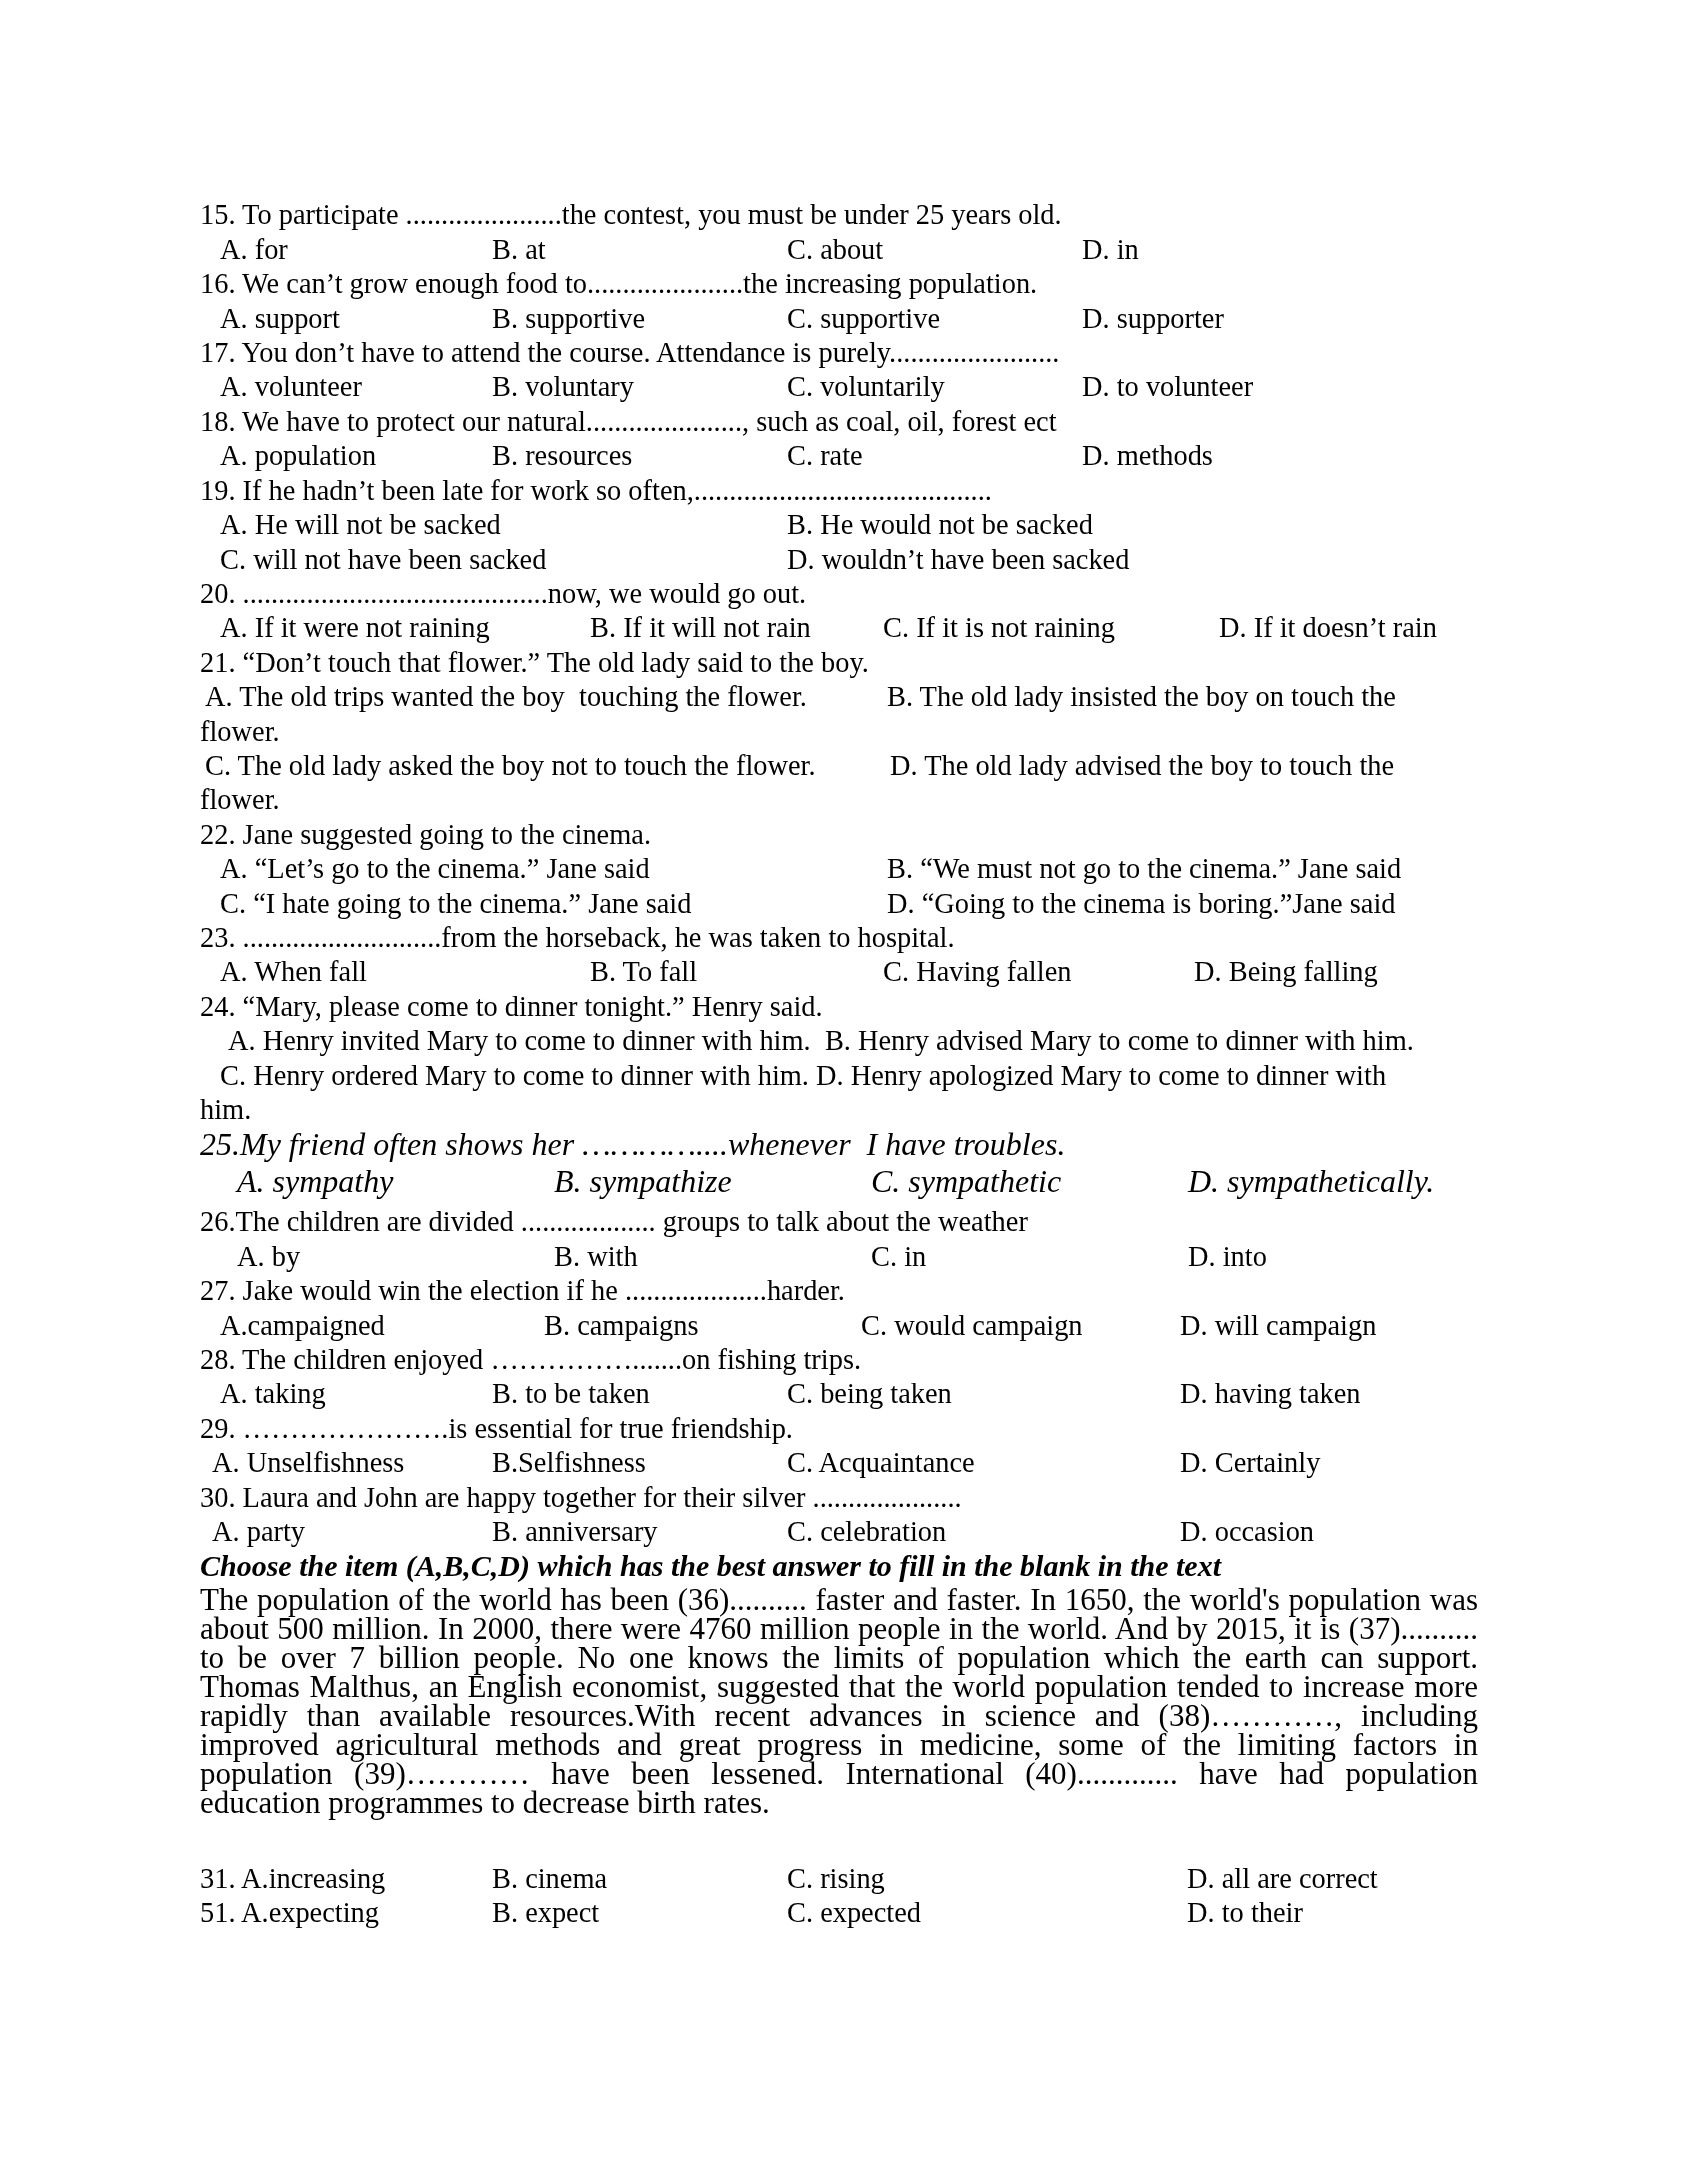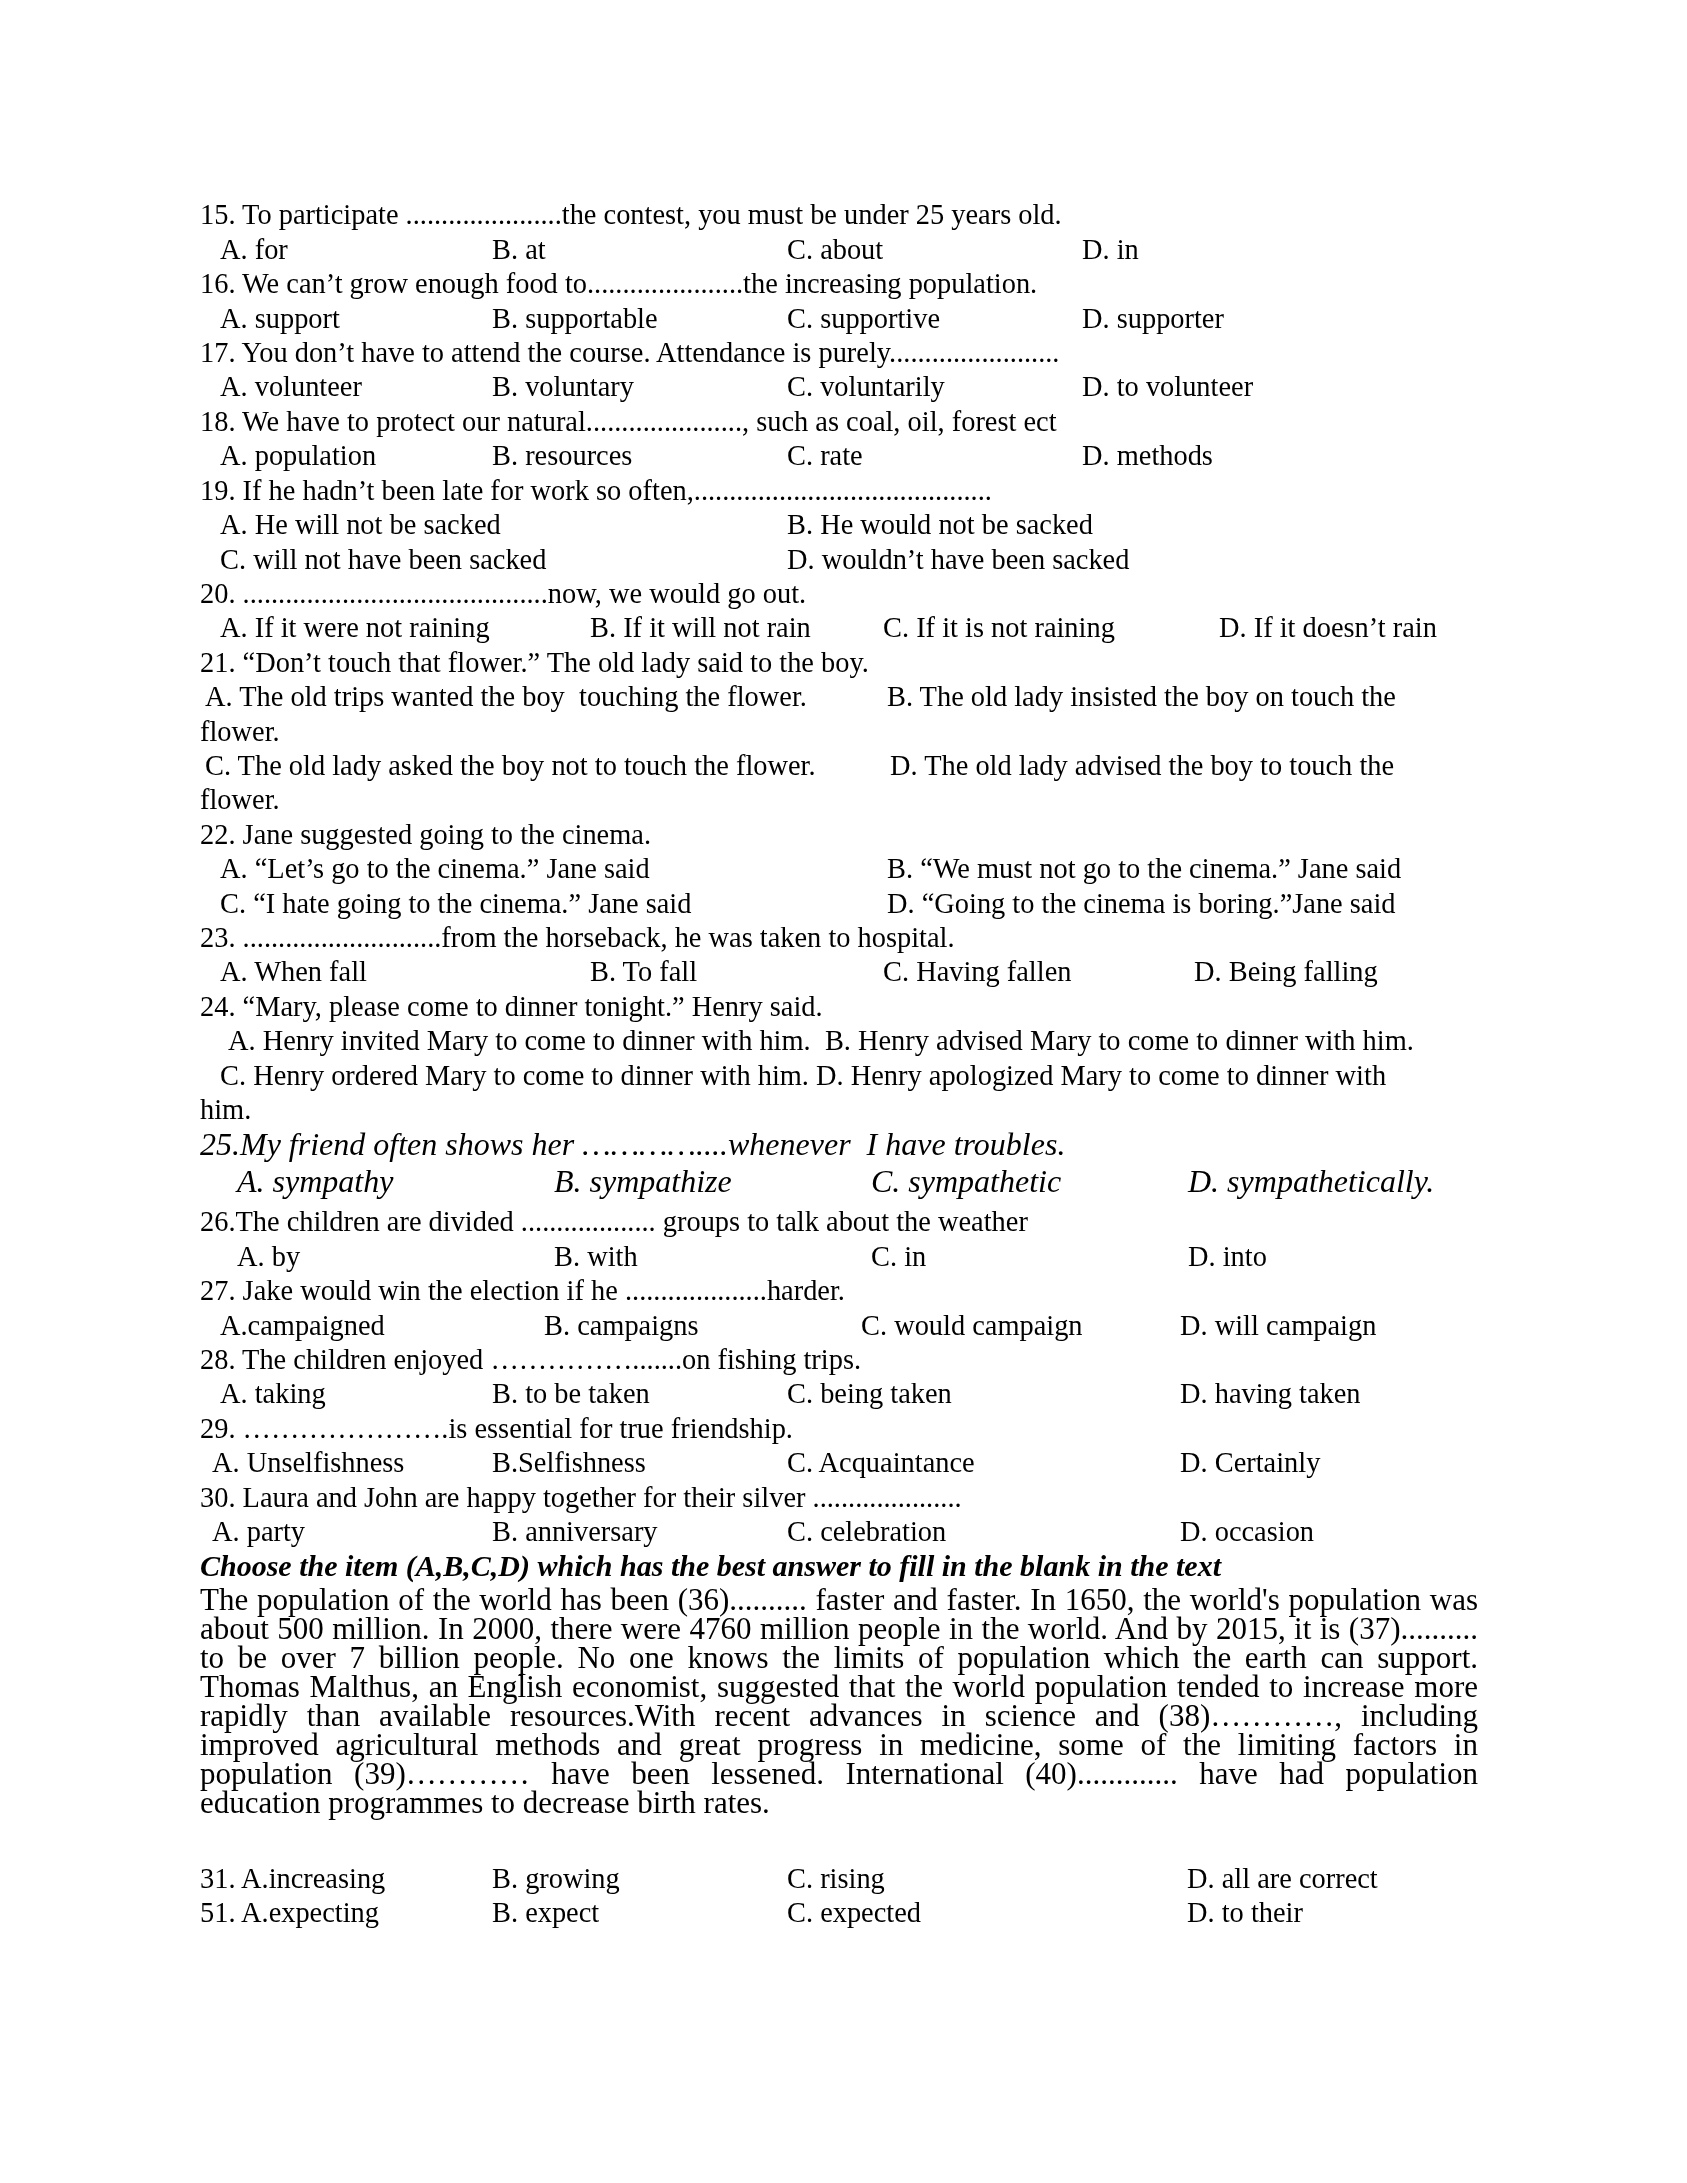--- a/index.html
+++ b/index.html
@@ -15,21 +15,21 @@
 <body>
 
 <div class="ln" style="left:200px;top:198px">15. To participate ......................the contest, you must be under 25 years old.</div>
 <div class="ln" style="left:220px;top:233px">A. for</div>
 <div class="ln" style="left:492px;top:233px">B. at</div>
 <div class="ln" style="left:787px;top:233px">C. about</div>
 <div class="ln" style="left:1082px;top:233px">D. in</div>
 
 <div class="ln" style="left:200px;top:267px">16. We can’t grow enough food to......................the increasing population.</div>
 <div class="ln" style="left:220px;top:302px">A. support</div>
-<div class="ln" style="left:492px;top:302px">B. supportable</div>
+<div class="ln" style="left:492px;top:302px">B. supportive</div>
 <div class="ln" style="left:787px;top:302px">C. supportive</div>
 <div class="ln" style="left:1082px;top:302px">D. supporter</div>
 
 <div class="ln" style="left:200px;top:336px">17. You don’t have to attend the course. Attendance is purely........................</div>
 <div class="ln" style="left:220px;top:370px">A. volunteer</div>
 <div class="ln" style="left:492px;top:370px">B. voluntary</div>
 <div class="ln" style="left:787px;top:370px">C. voluntarily</div>
 <div class="ln" style="left:1082px;top:370px">D. to volunteer</div>
 
 <div class="ln" style="left:200px;top:405px">18. We have to protect our natural......................, such as coal, oil, forest ect</div>
@@ -109,21 +109,21 @@
 <div class="ln" style="left:212px;top:1515px">A. party</div>
 <div class="ln" style="left:492px;top:1515px">B. anniversary</div>
 <div class="ln" style="left:787px;top:1515px">C. celebration</div>
 <div class="ln" style="left:1180px;top:1515px">D. occasion</div>
 
 <div class="ln ital" style="left:200px;top:1549px">Choose the item (A,B,C,D) which has the best answer to fill in the blank in the text</div>
 
 <div class="para" style="top:1585px">The population of the world has been   (36).......... faster and faster. In 1650, the world's  population  was about 500 million. In 2000, there were 4760 million people in  the  world. And by 2015, it is   (37).......... to be over 7 billion people. No one knows the limits of population   which the earth can  support. Thomas Malthus, an English economist, suggested that the world population tended to  increase more rapidly than available   resources.With recent advances in science  and (38)…………, including improved agricultural methods and great progress in medicine, some  of the limiting factors in population (39)………… have been lessened. International   (40)............. have had  population education programmes to decrease birth rates.</div>
 
 <div class="ln" style="left:200px;top:1862px"><span>31.</span> <span>A.increasing</span></div>
-<div class="ln" style="left:492px;top:1862px">B. growing</div>
+<div class="ln" style="left:492px;top:1862px">B. cinema</div>
 <div class="ln" style="left:787px;top:1862px">C. rising</div>
 <div class="ln" style="left:1187px;top:1862px">D. all are correct</div>
 
 <div class="ln" style="left:200px;top:1896px"><span>51.</span> <span>A.expecting</span></div>
 <div class="ln" style="left:492px;top:1896px">B. expect</div>
 <div class="ln" style="left:787px;top:1896px">C. expected</div>
 <div class="ln" style="left:1187px;top:1896px">D. to their</div>
 
 
 </body></html>

